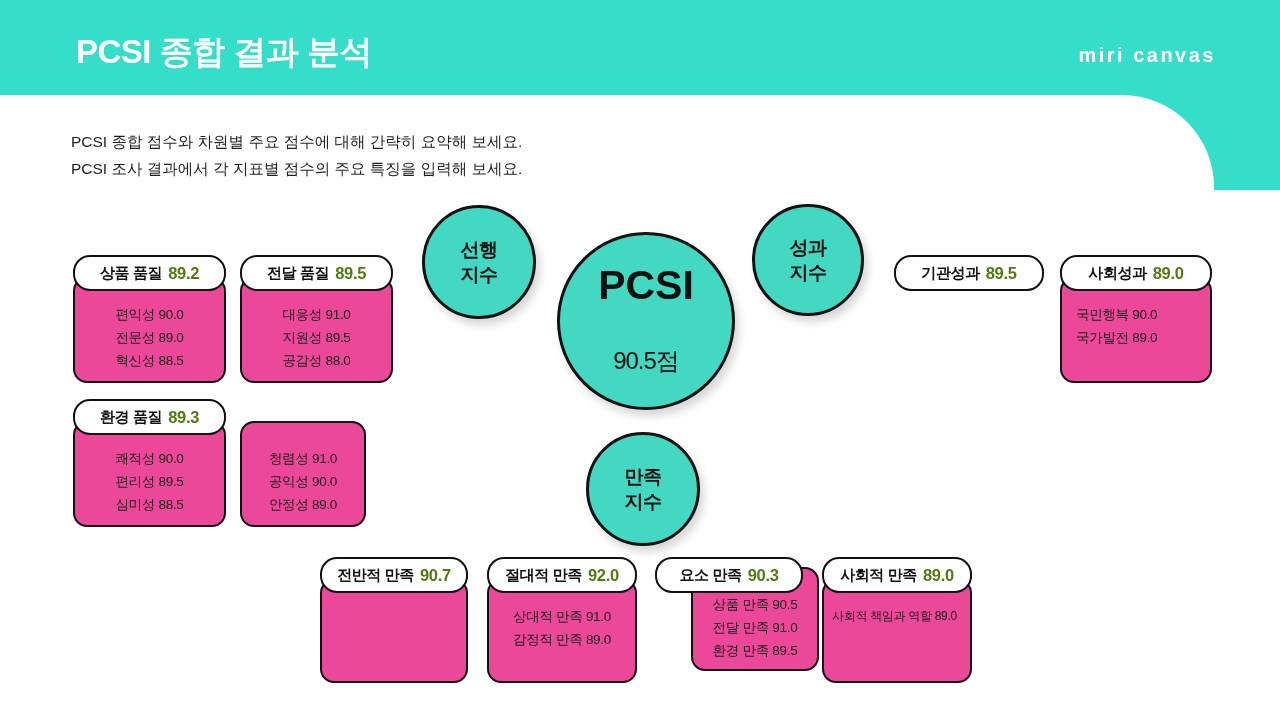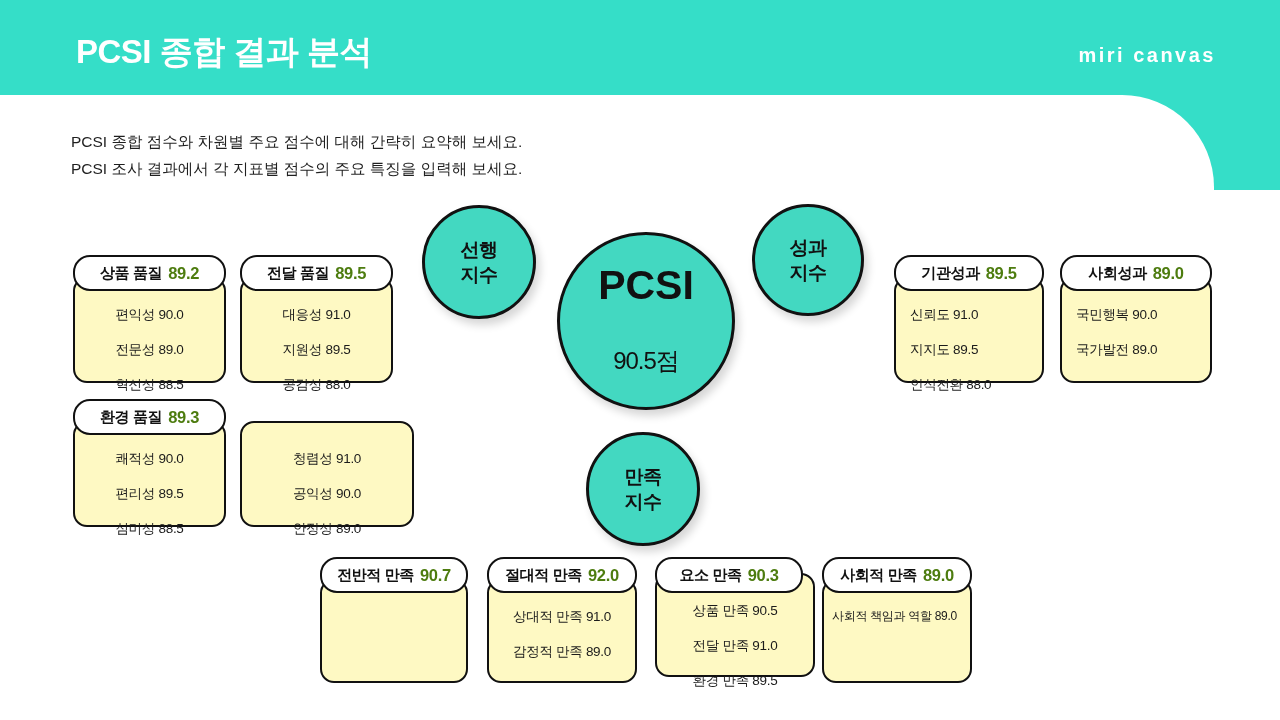--- a/index.html
+++ b/index.html
@@ -99,29 +99,29 @@
   .card-head .ch-score {
     font-size: 16.5px;
     font-weight: bold;
     color: #4d7c0f;
     letter-spacing: -0.3px;
   }
   .card-body {
     position: absolute;
     left: 0;
     box-sizing: border-box;
-    background: #fef9c3;
+    background: #ec4899;
     border: 2.5px solid #111111;
     border-radius: 14px;
     z-index: 1;
     padding-top: 24px;
     display: flex;
     flex-direction: column;
     align-items: center;
-    gap: 12px;
+    gap: 0;
   }
   .card-body.align-left { align-items: flex-start; padding-left: 14px; }
   .metric {
     font-size: 13.5px;
     color: #1b1b1b;
     line-height: 23px;
     white-space: nowrap;
     letter-spacing: -0.3px;
   }
   .metric.small { font-size: 12px; }
@@ -224,33 +224,28 @@
     <span class="metric">편리성 89.5</span>
     <span class="metric">심미성 88.5</span>
   </div>
   <div class="card-head" style="width:153px; height:36px;">
     <span class="ch-label">환경 품질</span>
     <span class="ch-score">89.3</span>
   </div>
 </div>
 
 <div class="card" style="left:240px; top:399px; width:151px; height:128px;">
-  <div class="card-body" style="top:22px; width:174px; height:106px;">
+  <div class="card-body" style="top:22px; width:126px; height:106px;">
     <span class="metric">청렴성 91.0</span>
     <span class="metric">공익성 90.0</span>
     <span class="metric">안정성 89.0</span>
   </div>
 </div>
 
 <div class="card" style="left:894px; top:255px; width:150px; height:128px;">
-  <div class="card-body align-left" style="top:22px; width:150px; height:106px;">
-    <span class="metric">신뢰도 91.0</span>
-    <span class="metric">지지도 89.5</span>
-    <span class="metric">인식전환 88.0</span>
-  </div>
   <div class="card-head" style="width:150px; height:36px;">
     <span class="ch-label">기관성과</span>
     <span class="ch-score">89.5</span>
   </div>
 </div>
 
 <div class="card" style="left:1060px; top:255px; width:152px; height:128px;">
   <div class="card-body align-left" style="top:22px; width:152px; height:106px;">
     <span class="metric">국민행복 90.0</span>
     <span class="metric">국가발전 89.0</span>
@@ -274,21 +269,21 @@
     <span class="metric">상대적 만족 91.0</span>
     <span class="metric">감정적 만족 89.0</span>
   </div>
   <div class="card-head" style="width:150px; height:36px;">
     <span class="ch-label">절대적 만족</span>
     <span class="ch-score">92.0</span>
   </div>
 </div>
 
 <div class="card" style="left:655px; top:557px; width:148px; height:126px;">
-  <div class="card-body" style="top:16px; width:160px; height:104px;">
+  <div class="card-body" style="top:10px; width:128px; height:104px;margin-left:36px;">
     <span class="metric">상품 만족 90.5</span>
     <span class="metric">전달 만족 91.0</span>
     <span class="metric">환경 만족 89.5</span>
   </div>
   <div class="card-head" style="width:148px; height:36px;">
     <span class="ch-label">요소 만족</span>
     <span class="ch-score">90.3</span>
   </div>
 </div>
 

